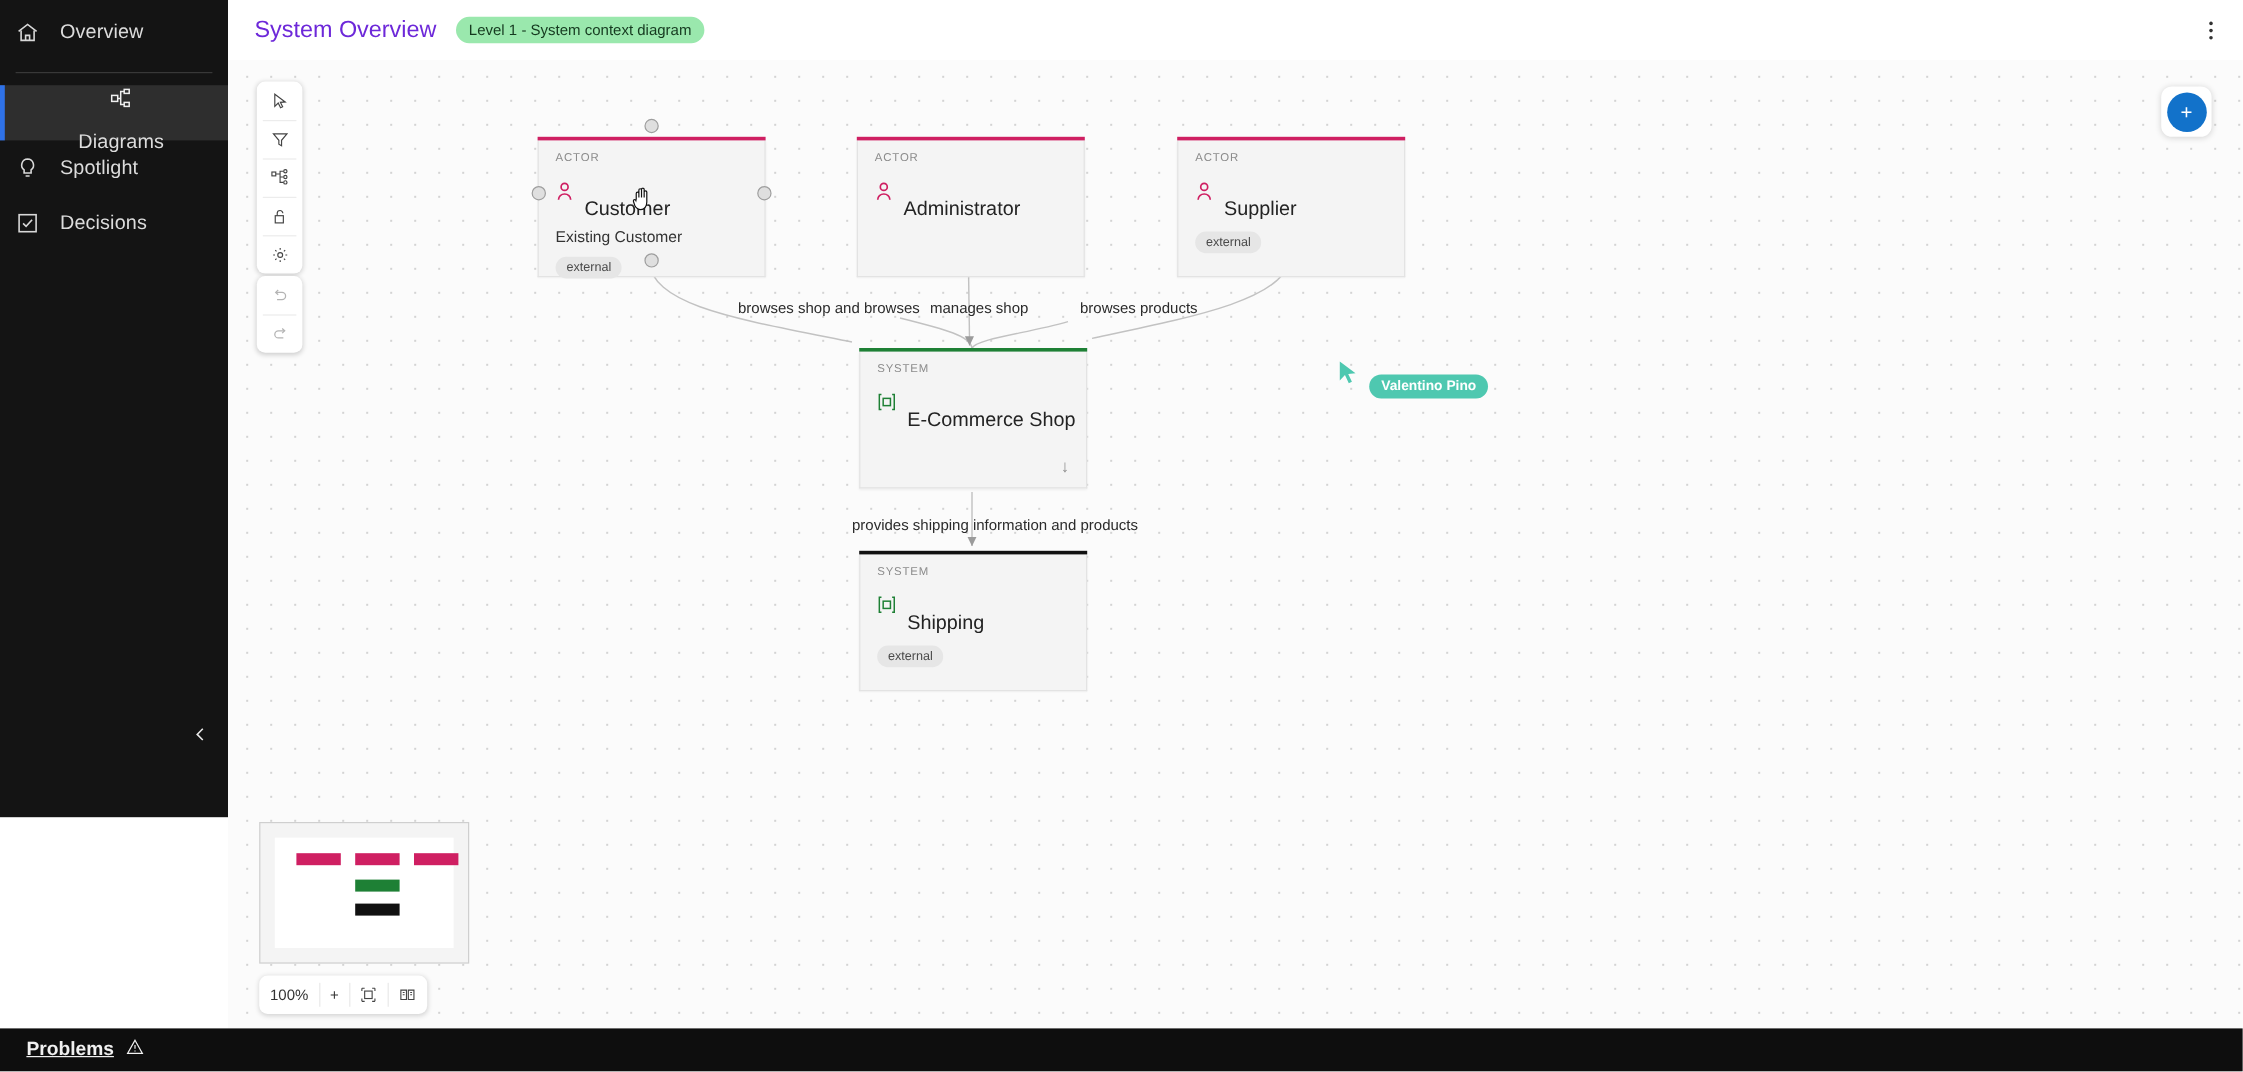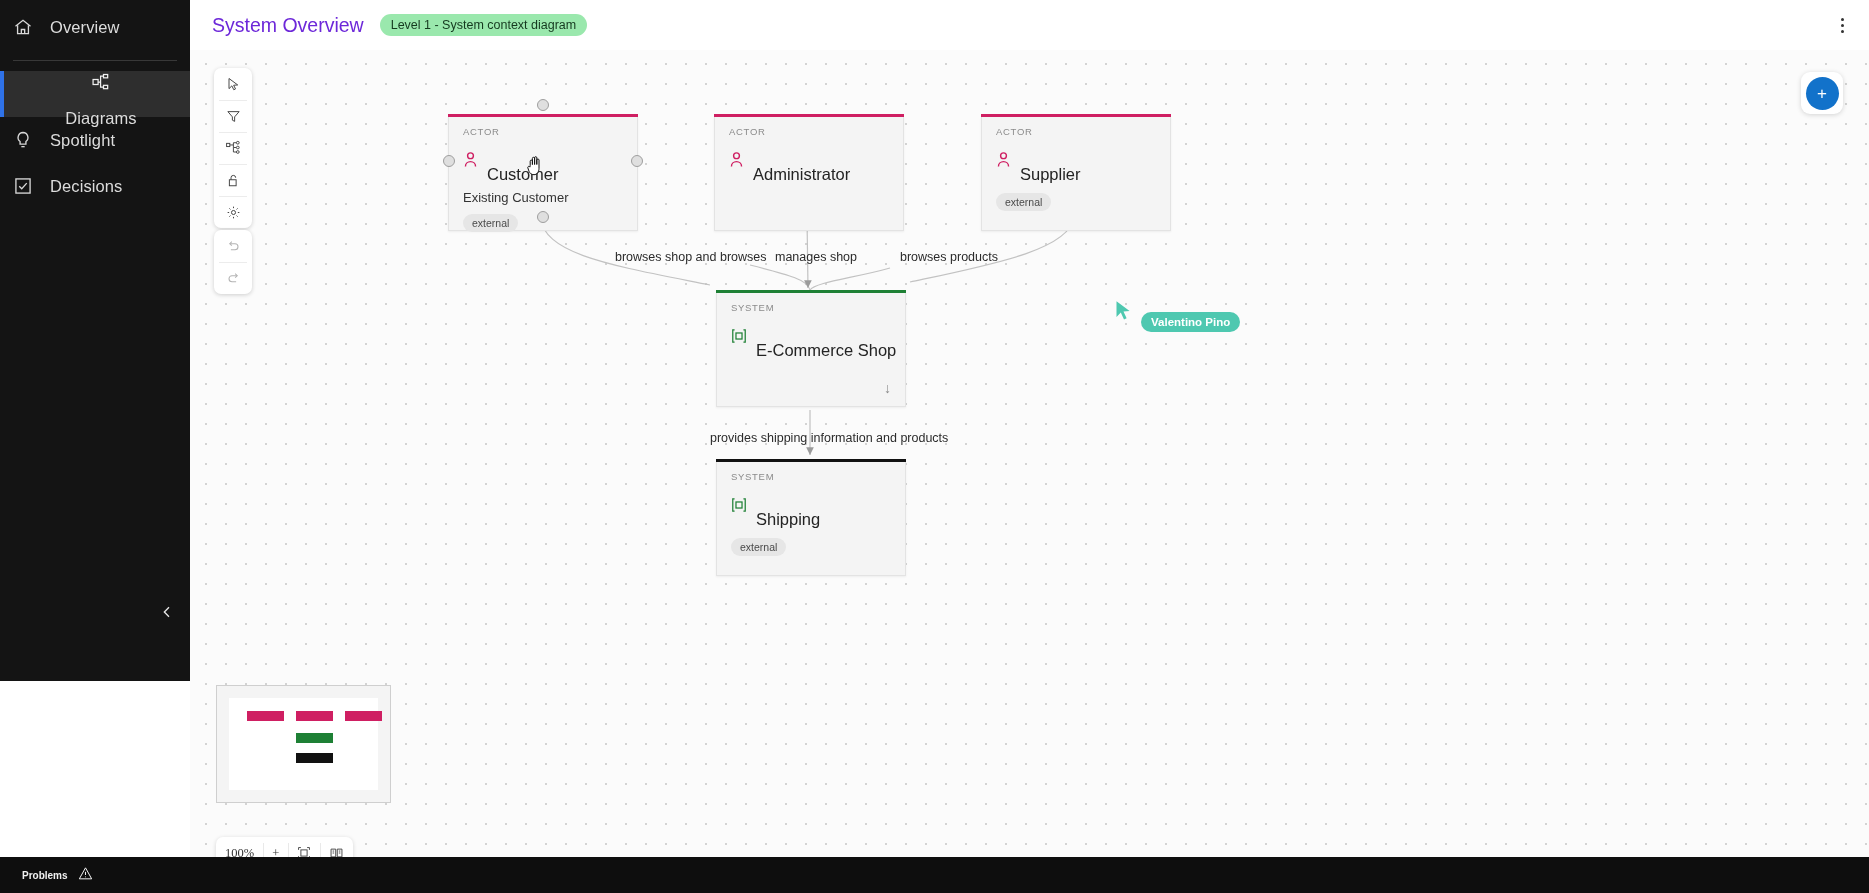--- a/index.html
+++ b/index.html
@@ -145,41 +145,41 @@
   .minimap {
     position:absolute; left: 26px; bottom: 90px;
     width: 175px; height: 118px; background:#f4f4f4;
     border:1px solid #cfcfcf;
     padding: 12px;
   }
   .minimap-inner { width:100%; height:100%; background:#fff; position:relative; }
   .mm-box { position:absolute; }
 
   .zoombar {
-    position:absolute; left: 26px; bottom: 24px;
+    position:absolute; left: 26px; bottom: 48px;
     height: 32px; background:#fff; border-radius: 7px;
     box-shadow: 0 1px 4px rgba(0,0,0,.16);
-    display:flex; align-items:center;font-family:Liberation Serif, serif;
+    display:flex; align-items:center;
   }
   .zoom-cell {
     height: 32px; display:flex; align-items:center; justify-content:center;
     padding: 0 9px; cursor:pointer; position:relative; font-size: 12.5px; color:#333;
   }
   .zoom-cell + .zoom-cell::before {
     content:""; position:absolute; left:0; top:6px; bottom:6px; width:1px; background:#e9e9e9;
   }
 
   
   .statusbar {
     position:absolute; left:0; bottom:0; width:1869px; height: 36px;
     background:#0e0e0e; color:#f0f0f0;
     display:flex; align-items:center; padding-left: 22px; gap: 10px;
     z-index: 30;
   }
-  .status-label { font-size: 10px; font-weight: bold; }
+  .status-label { font-size: 16px; font-weight: bold; text-decoration: underline; }
 </style>
 </head>
 <body>
 
 <div id="app">
 
   <nav class="sidebar">
 
     <div class="nav-item">
       <span class="ic">

